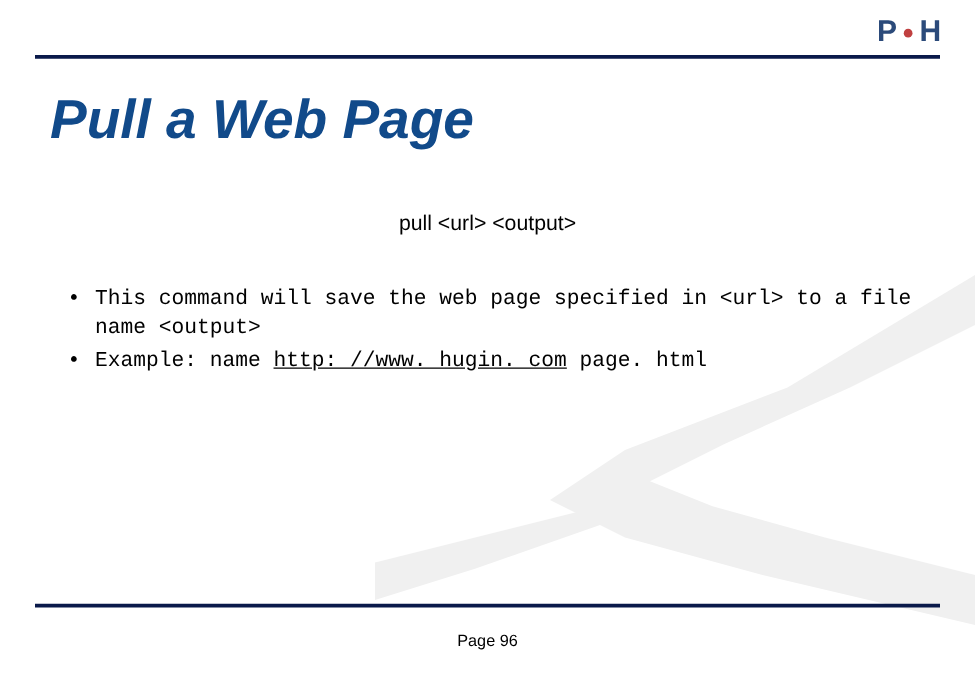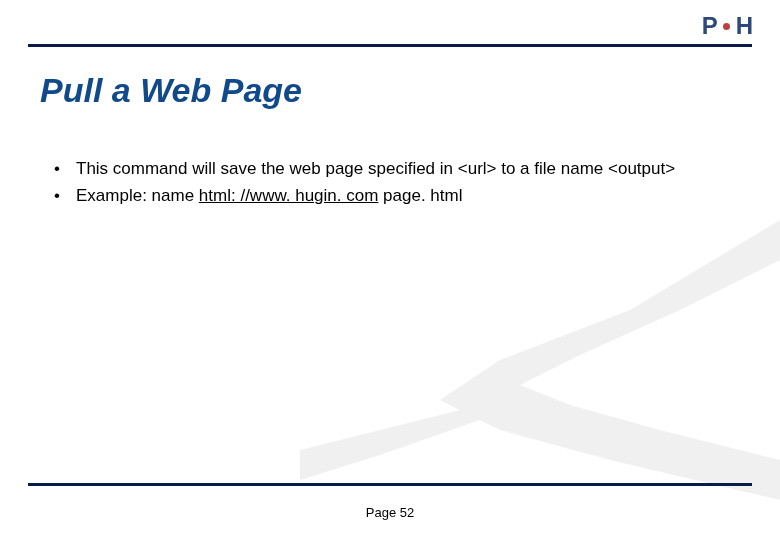--- a/index.html
+++ b/index.html
@@ -54,21 +54,21 @@
     border-top: 3px solid #0a1a4a;
     position: relative;
     z-index: 2;
   }
   .content {
     position: relative;
     z-index: 2;
     padding: 24px 40px 0 40px;
   }
   .title {
-    font-size: 34px;
+    font-size: 44px;
     font-weight: bold;
     font-style: italic;
     color: #114a8a;
     margin-bottom: 48px;
   }
   .command-line {
     text-align: center;
     font-size: 17px;
     color: #000;
     margin-bottom: 40px;
@@ -77,20 +77,21 @@
     list-style: none;
     padding-left: 10px;
   }
   .bullets li {
     position: relative;
     padding-left: 26px;
     font-size: 17px;
     color: #000;
     line-height: 1.35;
     margin-bottom: 4px;
+    font-family: Liberation Mono, monospace;
   }
   .bullets li::before {
     content: "•";
     position: absolute;
     left: 4px;
     top: 0;
     font-size: 17px;
     color: #000;
   }
   .link {
@@ -130,25 +131,26 @@
     <span class="logo-p">P</span>
     <span class="logo-dot"></span>
     <span class="logo-h">H</span>
   </div>
 </div>
 
 <hr class="top-rule">
 
 <div class="content">
   <h1 class="title">Pull a Web Page</h1>
+  <div class="command-line">pull &lt;url&gt; &lt;output&gt;</div>
   <ul class="bullets">
     <li>
       <span>This command will save the web page specified in &lt;url&gt; to a file name &lt;output&gt;</span>
     </li>
     <li>
-      <span>Example: name </span><span class="link">html: //www. hugin. com</span><span> page. html</span>
+      <span>Example: name </span><span class="link">http: //www. hugin. com</span><span> page. html</span>
     </li>
   </ul>
 </div>
 
 <hr class="bottom-rule">
 
-<div class="footer">Page 52</div>
+<div class="footer">Page 96</div>
 
 </body></html>

